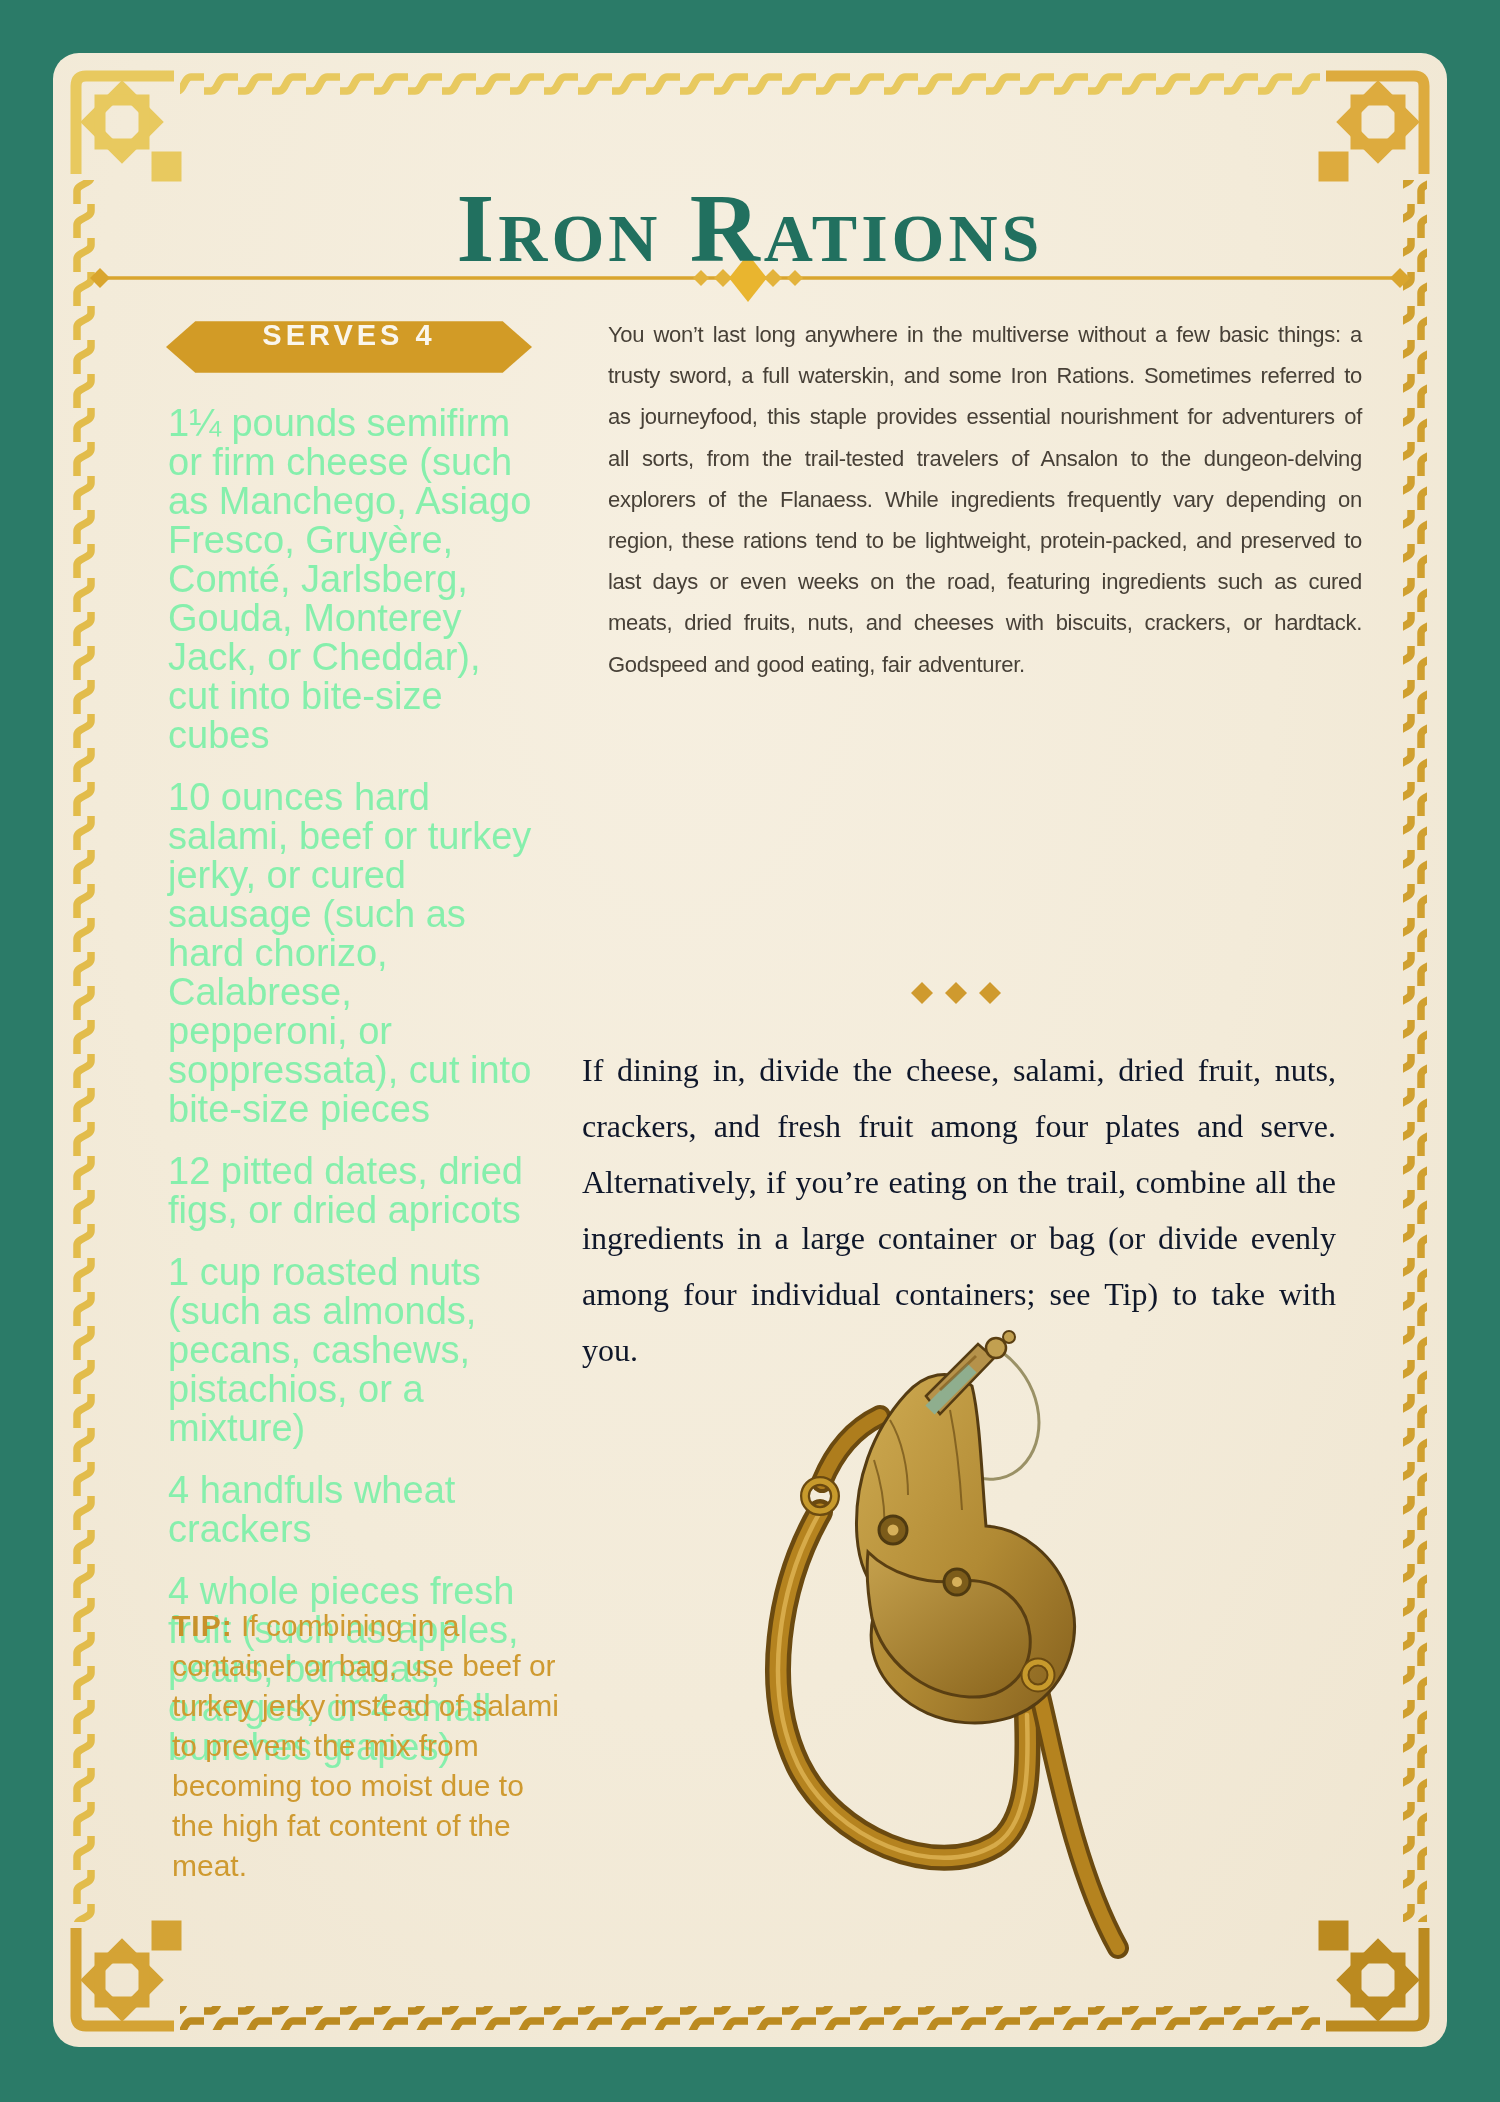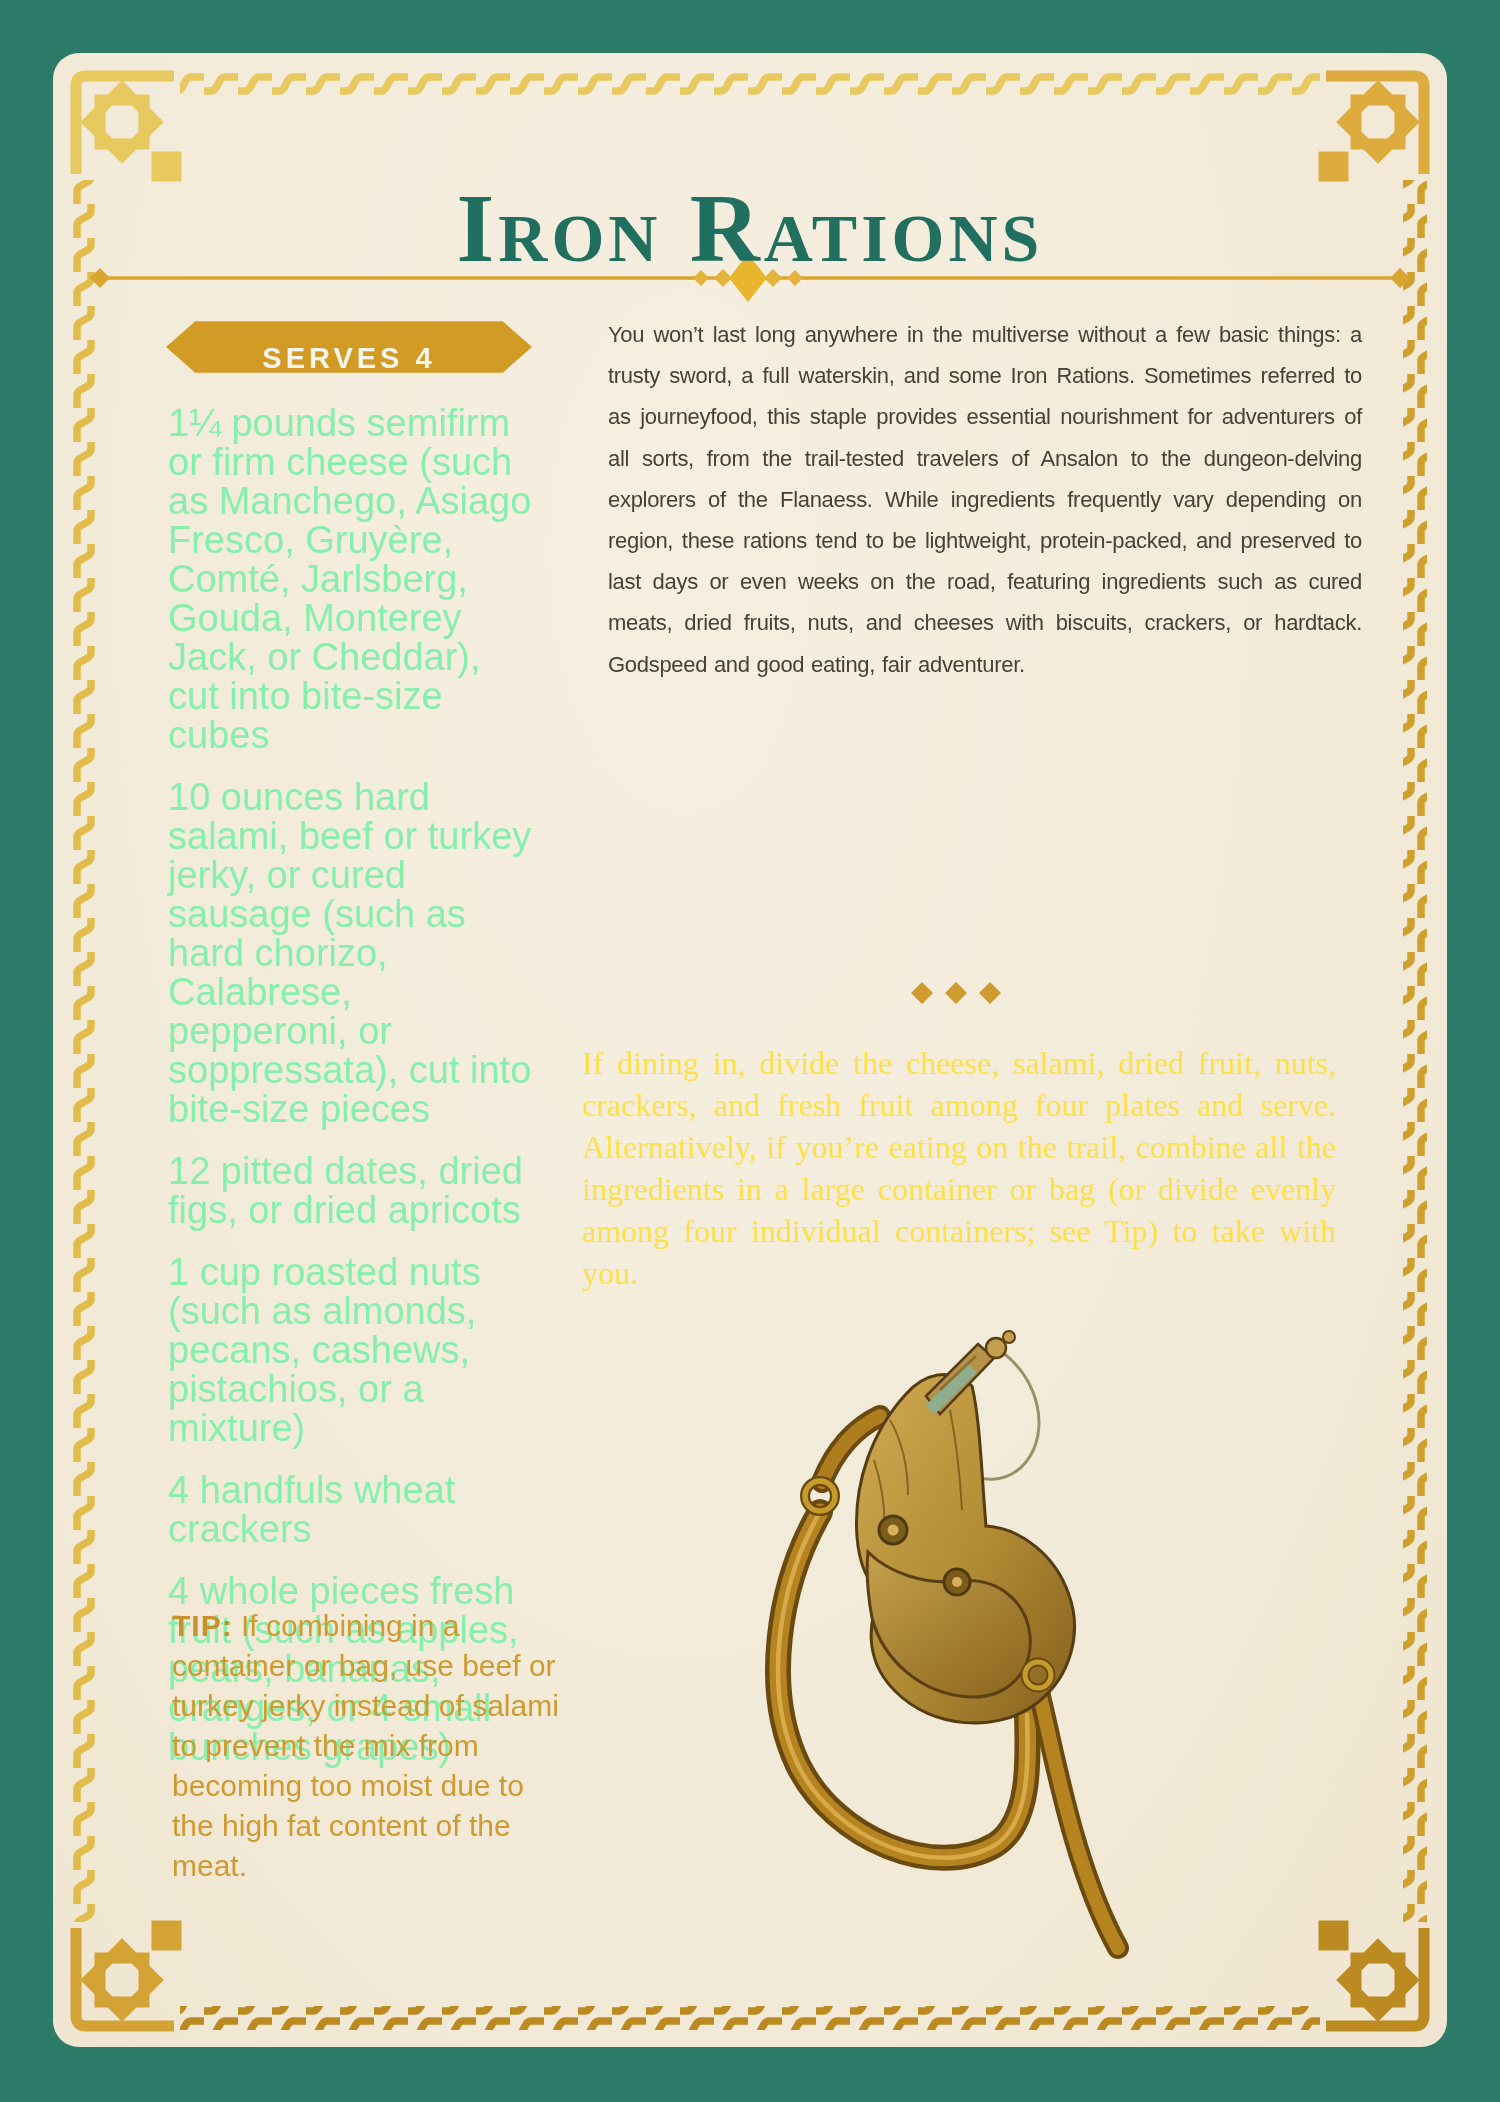--- a/index.html
+++ b/index.html
@@ -18,21 +18,21 @@
   .page-title{
     position:absolute;left:0;right:0;top:140px;text-align:center;
     font-family:"Liberation Serif",serif;font-weight:bold;
     font-variant:small-caps;font-size:97px;line-height:1;
     letter-spacing:4px;color:#21705f;margin-top:40px;
   }
   .serves-badge{
     position:absolute;left:166px;top:319px;width:366px;height:56px;
     background:#d29b26;
     clip-path:polygon(0 50%,8% 4%,92% 4%,100% 50%,92% 96%,8% 96%);
-    display:flex;align-items:flex-end;justify-content:center;
+    display:flex;align-items:flex-start;justify-content:center;
   }
   .serves-badge span{
     color:#faf6ec;font-weight:bold;font-size:29px;letter-spacing:4px;
   }
   .ingredients{
     position:absolute;left:168px;top:404px;width:372px;
     font-size:38px;line-height:39px;color:#86efac;
   }
   .ingredients p{margin:0 0 23px 0;}
   .tip{
@@ -42,21 +42,21 @@
   .tip b{font-weight:bold;color:#c8922a;letter-spacing:1px;}
   .intro{
     position:absolute;left:608px;top:314px;width:754px;
     font-size:22px;line-height:41.2px;color:#474037;
     text-align:justify;letter-spacing:-0.3px;word-spacing:1px;
     hyphens:manual;-webkit-hyphens:manual;
   }
   .instructions{
     position:absolute;left:582px;top:1042px;width:754px;
     font-family:"Liberation Serif",serif;
-    font-size:32px;line-height:42px;color:#fde047;
+    font-size:32px;line-height:56px;color:#0f172a;
     text-align:justify;hyphens:manual;-webkit-hyphens:manual;
   }
   svg.waterskin{position:absolute;left:740px;top:1300px;width:520px;height:660px;}
 
   .knot{fill:none;stroke-linecap:butt;}
 </style>
 </head>
 <body>
 
 <div class="card"></div>

